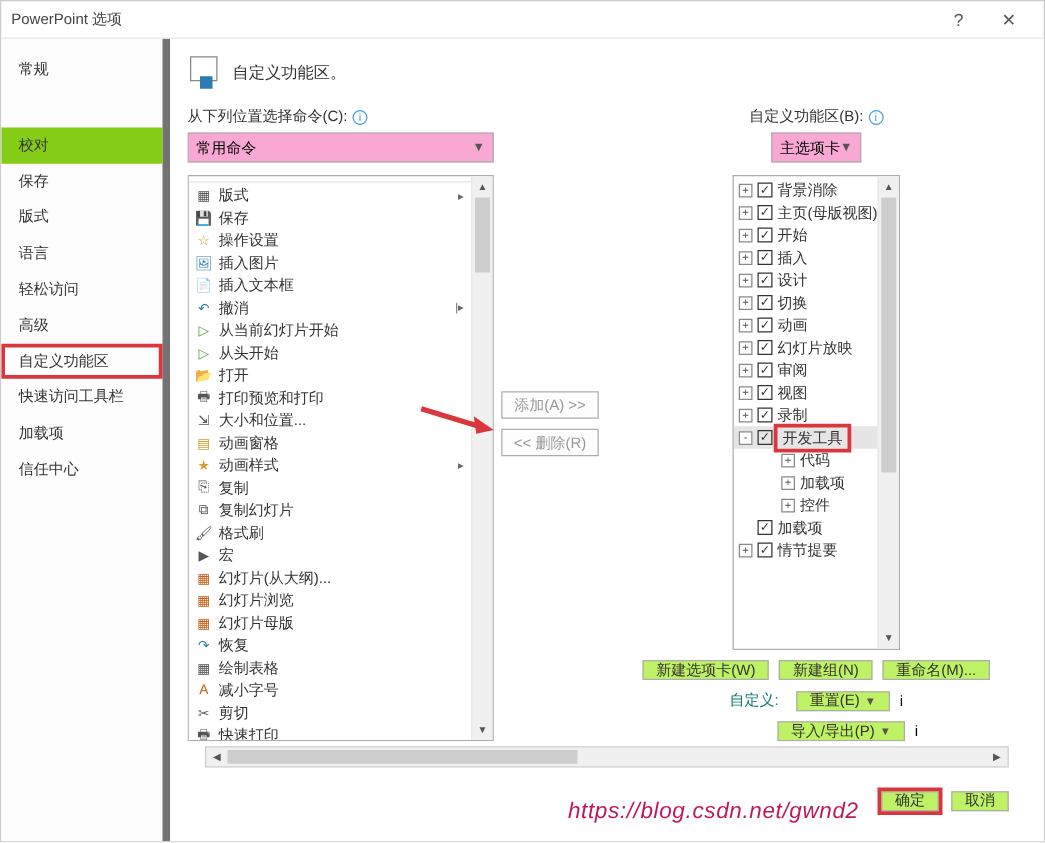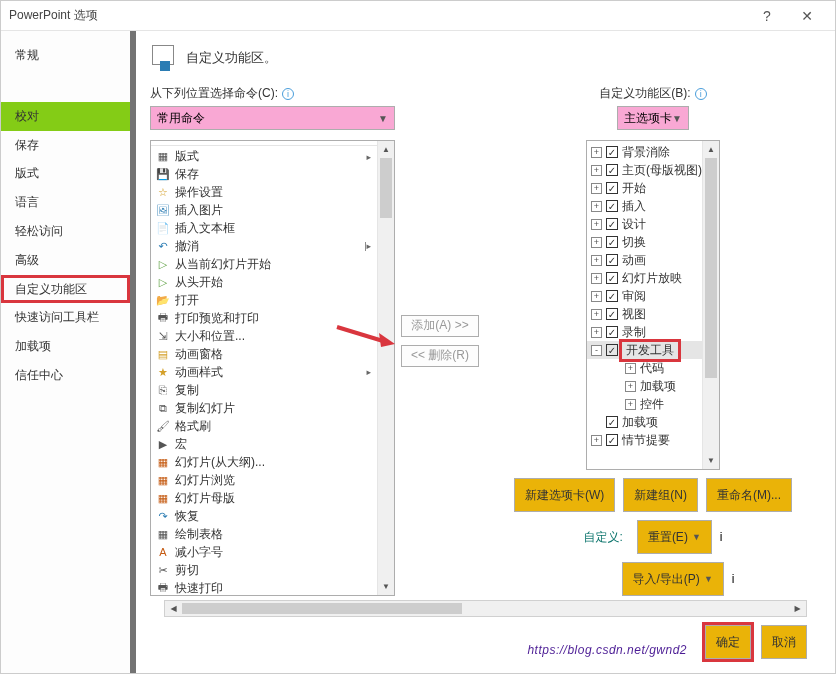--- a/index.html
+++ b/index.html
@@ -40,30 +40,30 @@
 .list-row.sep { border-top: 1px solid #e5e5e5; margin-top: 2px; padding-top: 2px; height: auto; }
 .mid-btn { width: 78px; height: 22px; border: 1px solid #adadad; background: #fdfdfd; color: #999; display: flex; align-items: center; justify-content: center; cursor: default; }
 .tree-row { display: flex; align-items: center; height: 18px; color: #333; padding-left: 4px; }
 .tree-row .exp { width: 11px; height: 11px; border: 1px solid #888; background: #fff; font-size: 9px; line-height: 9px; text-align: center; margin-right: 4px; color: #555; }
 .tree-row .chk { width: 12px; height: 12px; border: 1px solid #333; margin-right: 4px; display: flex; align-items: center; justify-content: center; font-size: 10px; color: #333; }
 .tree-row.selected { background: #e5e5e5; }
 .tree-row .label.red-box { outline: 3px solid #d9363e; padding: 0 4px; outline-offset: 0; }
 .indent1 { padding-left: 34px; }
 .indent0 { padding-left: 4px; }
 .btn-row { display: flex; gap: 8px; margin-top: 8px; align-items: center; }
-.btn-small { height: 34px; border: 1px solid #adadad; background: #eab308; padding: 0 10px; display: inline-flex; align-items: center; gap: 4px; color: #333; }
+.btn-small { height: 16px; border: 1px solid #adadad; background: #bef264; padding: 0 10px; display: inline-flex; align-items: center; gap: 4px; color: #333; }
 .btn-small .arrow { font-size: 9px; color: #555; }
 .label-small { color: #0f766e; margin-right: 6px; }
 .right-bottom { margin-top: 8px; }
 .hscroll { height: 17px; border: 1px solid #d0d0d0; border-top: 1px solid #d0d0d0; background: #f0f0f0; margin: 4px 14px 0 14px; display: flex; }
 .hscroll .sbtn { width: 17px; text-align: center; font-size: 8px; color: #555; display: flex; align-items: center; justify-content: center; }
 .hscroll .track { flex: 1; position: relative; }
 .hscroll .thumb { position: absolute; top: 2px; bottom: 2px; left: 0; width: 280px; background: #cdcdcd; }
 .footer { display: flex; align-items: center; padding: 8px 14px; gap: 10px; }
-.footer .watermark { flex: 1; text-align: right; color: #4c1d95; font-size: 12px; letter-spacing: 0.5px; padding-right: 8px; font-style: italic; margin-top: 16px; }
+.footer .watermark { flex: 1; text-align: right; color: #be185d; font-size: 18px; letter-spacing: 0.5px; padding-right: 8px; font-style: italic; margin-top: 16px; }
 .footer .ok { outline: 3px solid #d9363e; }
 .right-wrap { position: relative; display: flex; flex-direction: column; flex: 1; align-items: center; }
 .red-arrow { position: absolute; left: -60px; top: 234px; width: 60px; height: 30px; pointer-events: none; }
 </style>
 </head>
 <body>
 
 <div class="window">
   <div class="titlebar">
     <div class="title">PowerPoint 选项</div>

